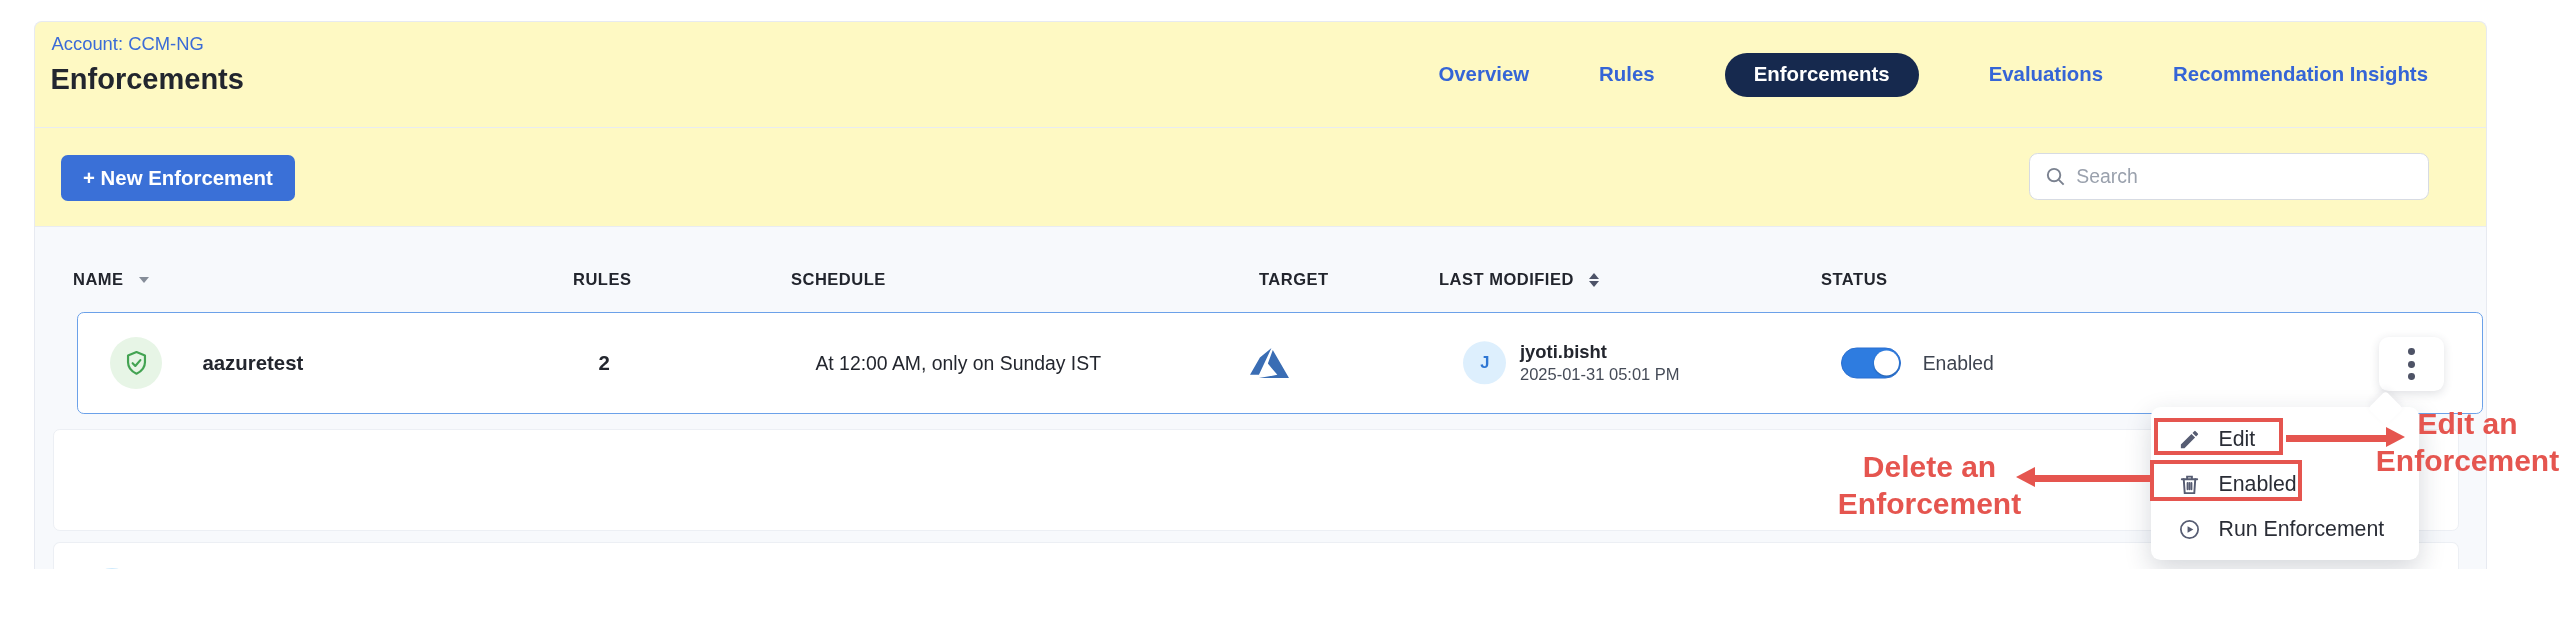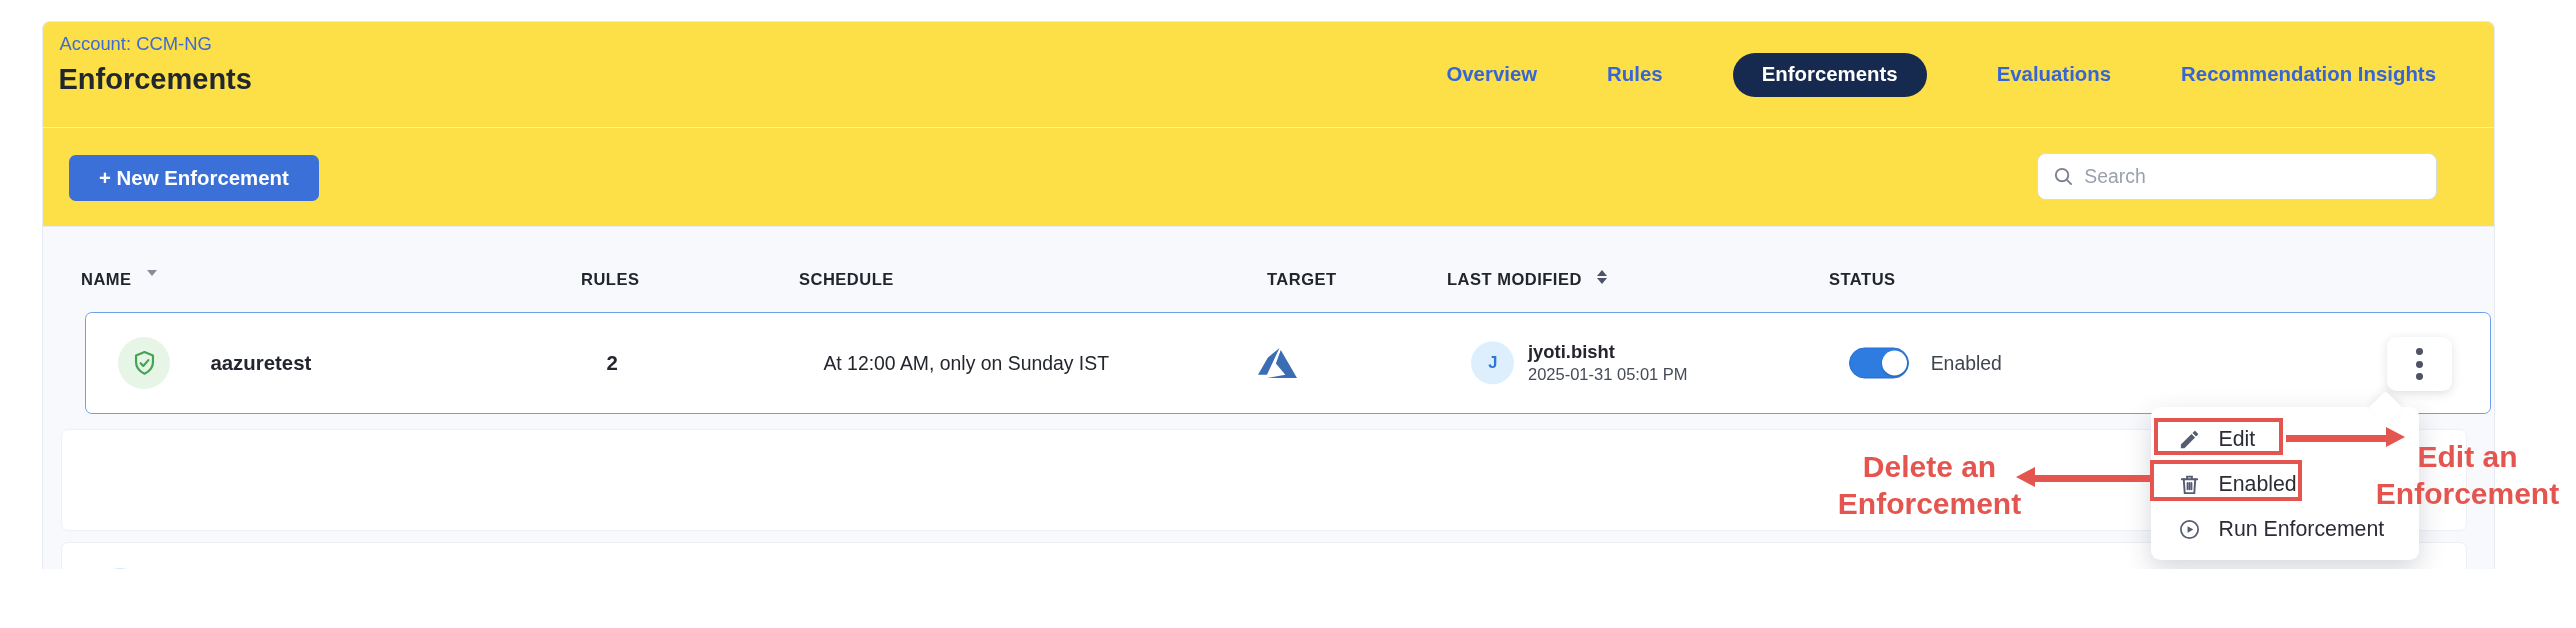--- a/index.html
+++ b/index.html
@@ -1,44 +1,44 @@
 <!DOCTYPE html>
 <html><head>
 <meta charset="utf-8">
 <style>
   * { margin:0; padding:0; box-sizing:border-box; }
   html,body { background:#ffffff; }
   body { font-family:"Liberation Sans", sans-serif; }
   .stage { position:relative; width:2576px; height:628px; background:#fff; overflow:hidden; }
 
   
-  .page-card { position:absolute; left:42px; top:21.3px; width:2453px; height:607px;
-    background:#fde047; border:1px solid #e7eaf1; border-bottom:none; border-radius:7.8px 7.8px 0 0; }
+  .page-card { position:absolute; left:34px; top:21.3px; width:2453px; height:607px;
+    background:#fef9c3; border:1px solid #e7eaf1; border-bottom:none; border-radius:7.8px 7.8px 0 0; }
 
   
   .hdr { position:absolute; left:0; top:0; width:100%; height:105px; }
   .account-link { position:absolute; left:16.5px; top:10.7px; font-size:18.4px; color:#3b6bd7; cursor:pointer; }
   .page-title { position:absolute; left:15.5px; top:41px; font-size:29px; font-weight:700; color:#22262e; }
   .tabs { position:absolute; right:58px; top:30px; height:45px; display:flex; align-items:center; gap:70px; }
   .tab { font-size:20.4px; font-weight:700; color:#3565d6; cursor:pointer; white-space:nowrap; }
   .tab.active { background:#16294e; color:#fff; border-radius:25px; padding:10.7px 29px; }
   .hdr-divider { position:absolute; left:0; top:105px; width:100%; height:1px; background:#e9ecf1; }
 
   
-  .new-btn { position:absolute; left:26px; top:133px; height:46px; padding:0 30px; background:#3a70d7;
+  .new-btn { position:absolute; left:26px; top:133px; height:46px; padding:0 22px; background:#3a70d7;
     color:#fff; font-size:20.4px; font-weight:700; border:none; border-radius:6.8px; display:flex; align-items:center; gap:9.7px; cursor:pointer; }
   .search-box { position:absolute; right:57px; top:131px; width:400px; height:47px; background:#fff;
     border:1px solid #d7dbe3; border-radius:8.7px; display:flex; align-items:center; padding:0 13.6px; gap:9.7px; }
   .search-box input { border:none; outline:none; font-size:19.4px; color:#3c414d; width:100%; background:transparent; font-family:Liberation Sans, sans-serif; }
   .search-box input::placeholder { color:#9aa1ad; }
   .toolbar-divider { position:absolute; left:0; top:204px; width:100%; height:1px; background:#e9ecf1; }
 
   
   .table-area { position:absolute; left:0; top:205px; width:100%; height:403px; background:#f7f9fc; }
-  .col-label { position:absolute; top:43px; font-size:16.5px; font-weight:700; letter-spacing:0.5px; color:#22252d; display:flex; gap:15px; }
+  .col-label { position:absolute; top:43px; font-size:16.5px; font-weight:700; letter-spacing:0.5px; color:#22252d; display:flex; align-items:center; gap:15px; }
   .caret-down { width:0; height:0; border-left:5.8px solid transparent; border-right:5.8px solid transparent; border-top:6.8px solid #868d99; }
   .sort-both { display:flex; flex-direction:column; gap:1.9px; }
   .sort-both .up   { width:0;height:0;border-left:5.8px solid transparent;border-right:5.8px solid transparent;border-bottom:6.8px solid #4d5368; }
   .sort-both .down { width:0;height:0;border-left:5.8px solid transparent;border-right:5.8px solid transparent;border-top:6.8px solid #4d5368; }
 
   .row { position:absolute; left:18.4px; width:2406px; height:102px; background:#fff; border-radius:6.8px; border:1px solid #eceff4; }
   .row.selected { top:85px; border:1.9px solid #6ba1e9;margin-left:24px; }
   .row.empty { top:202px; }
   .row.clipped { top:315px; height:116px; border-bottom:none; }
   .cell { position:absolute; top:50%; transform:translateY(-50%); }
@@ -75,21 +75,21 @@
   .anno { position:absolute; z-index:45; }
   .red-box { border:4.8px solid #e5554f; background:transparent; }
   .edit-box { left:2154px; top:418px; width:129px; height:37px; }
   .delete-box { left:2150px; top:460px; width:152px; height:41px; }
   .arrow-line { background:#e5554f; height:6.8px; }
   .edit-arrow-line { left:2286px; top:435px; width:101px; }
   .edit-arrow-head { left:2386px; top:427px; width:0; height:0; border-top:10.7px solid transparent; border-bottom:10.7px solid transparent; border-left:19.4px solid #e5554f; }
   .delete-arrow-line { left:2035px; top:475px; width:116px; }
   .delete-arrow-head { left:2016px; top:467px; width:0; height:0; border-top:10.7px solid transparent; border-bottom:10.7px solid transparent; border-right:19.4px solid #e5554f; }
   .anno-label { font-size:30px; font-weight:700; color:#e5554f; text-align:center; line-height:37px; }
-  .edit-label { left:2363px; top:438px; width:209px; }
+  .edit-label { left:2363px; top:405px; width:209px; }
   .delete-label { left:1821px; top:448px; width:217px; }
 
   
   .cutoff { position:absolute; left:0; top:569px; width:100%; height:59px; background:#fff; z-index:60; }
 </style>
 </head>
 <body>
 
 <div class="stage">
 

